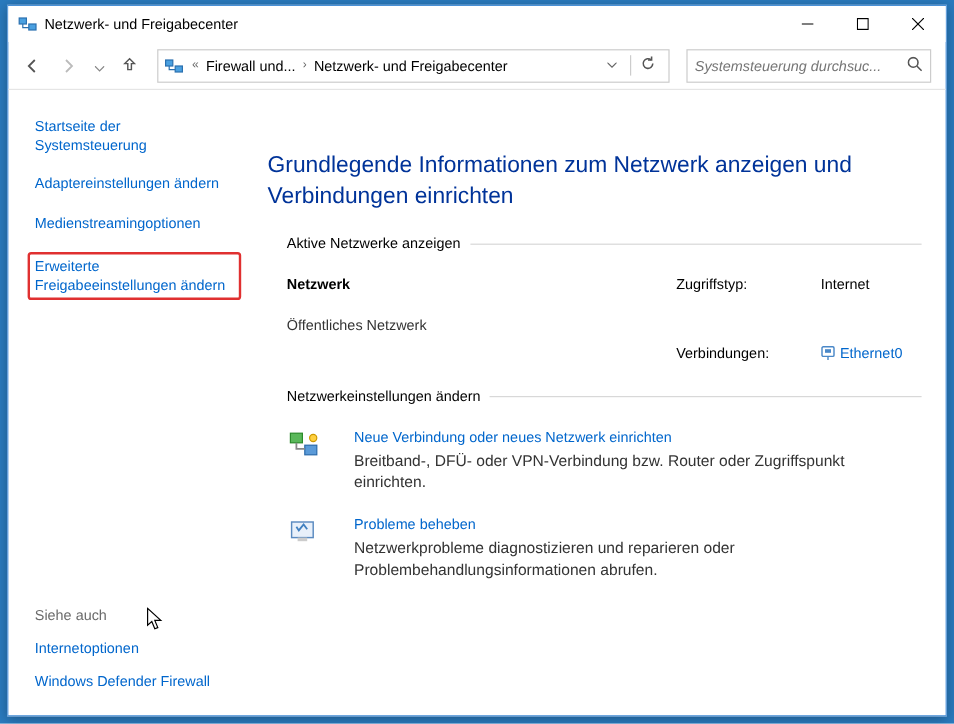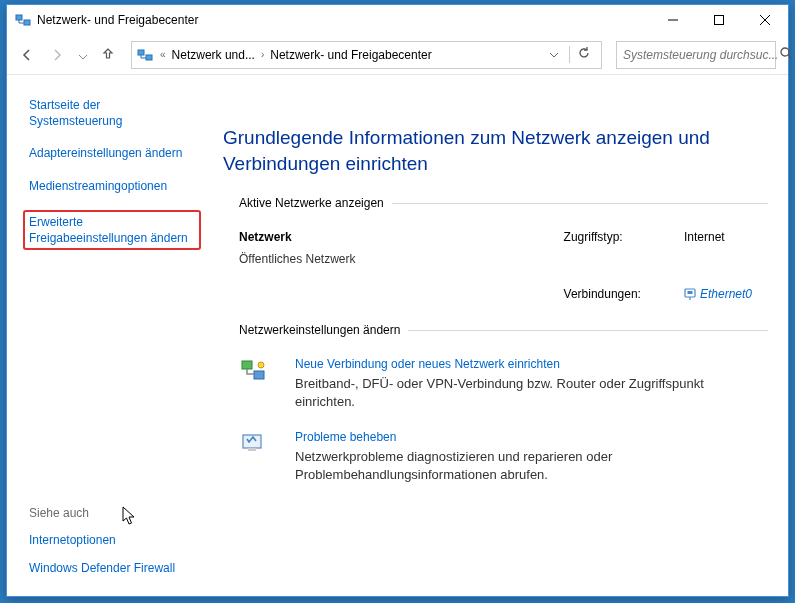--- a/index.html
+++ b/index.html
@@ -79,21 +79,21 @@
       align-items: center;
       padding: 0 4px;
       gap: 4px;
     }
     .bc-icon { width: 18px; height: 18px; display:inline-flex; }
     .bc-sep { color: #666; font-size: 10px; padding:0 2px;}
     .bc-item { color: #000; font-size: 12px; }
     .bc-refresh { width: 28px; text-align: center; border-left: 1px solid #ccc; color:#555;}
     .bc-dd { width: 22px; text-align:center; color:#666; font-size:10px;}
     .searchbox {
-      width: 160px;
+      width: 204px;
       height: 28px;
       border: 1px solid #ccc;
       display: flex;
       align-items: center;
       padding: 0 6px;
     }
     .searchbox input {
       border: none;
       outline: none;
       flex: 1;
@@ -168,26 +168,26 @@
       overflow: hidden;
       margin-bottom: 20px;
     }
 
     .netgrid {
       display: flex;
       margin: 0 16px 22px 16px;
       gap: 40px;
     }
     .net-left { flex: 1; }
-    .net-name { font-weight: bold; font-size: 12px; margin-bottom: 8px;}
+    .net-name { font-weight: bold; font-size: 12px; margin-bottom: 20px;}
     .net-type { font-size: 12px; color:#333;}
     .net-right { display: grid; grid-template-columns: auto auto; column-gap: 30px; row-gap: 4px; align-content: start; gap: 43px;}
     .net-key { font-size: 12px; }
     .net-val { font-size: 12px; }
-    .net-val .link { color:#0066cc;font-style:italic; }
+    .net-val .link { color:#0066cc; }
     .eth-icon {
       display:inline-block;
       width:12px; height:14px;
       vertical-align: -3px;
       margin-right: 4px;
     }
 
     .setting-item {
       display: flex;
       gap: 28px;
@@ -263,21 +263,21 @@
     </span>
     <div class="breadcrumb">
       <span class="bc-icon">
         <svg viewBox="0 0 18 18">
             <rect x="2" y="4" width="6" height="5" fill="#4aa0e0" stroke="#2a70b0"></rect>
             <rect x="10" y="9" width="6" height="5" fill="#4aa0e0" stroke="#2a70b0"></rect>
             <path d="M5 9v3h5" stroke="#2a70b0" fill="none"></path>
           </svg>
       </span>
       <span class="bc-sep">«</span>
-      <span class="bc-item">Netzwerk und...</span>
+      <span class="bc-item">Firewall und...</span>
       <span class="bc-sep">›</span>
       <span class="bc-item">Netzwerk- und Freigabecenter</span>
       <span style="flex:1"></span>
       <span class="bc-dd"><svg width="8" height="5" viewBox="0 0 8 5">
             <path d="M0 0 L4 4 L8 0" stroke="#666" fill="none"></path>
           </svg></span>
       <span class="bc-refresh">
         <svg width="14" height="14" viewBox="0 0 14 14">
             <path d="M11 7a4 4 0 1 1-1.3-3" stroke="#555" fill="none" stroke-width="1.3"></path>
             <path d="M10 1 L10 4 L7 4" stroke="#555" fill="none" stroke-width="1.3"></path>

